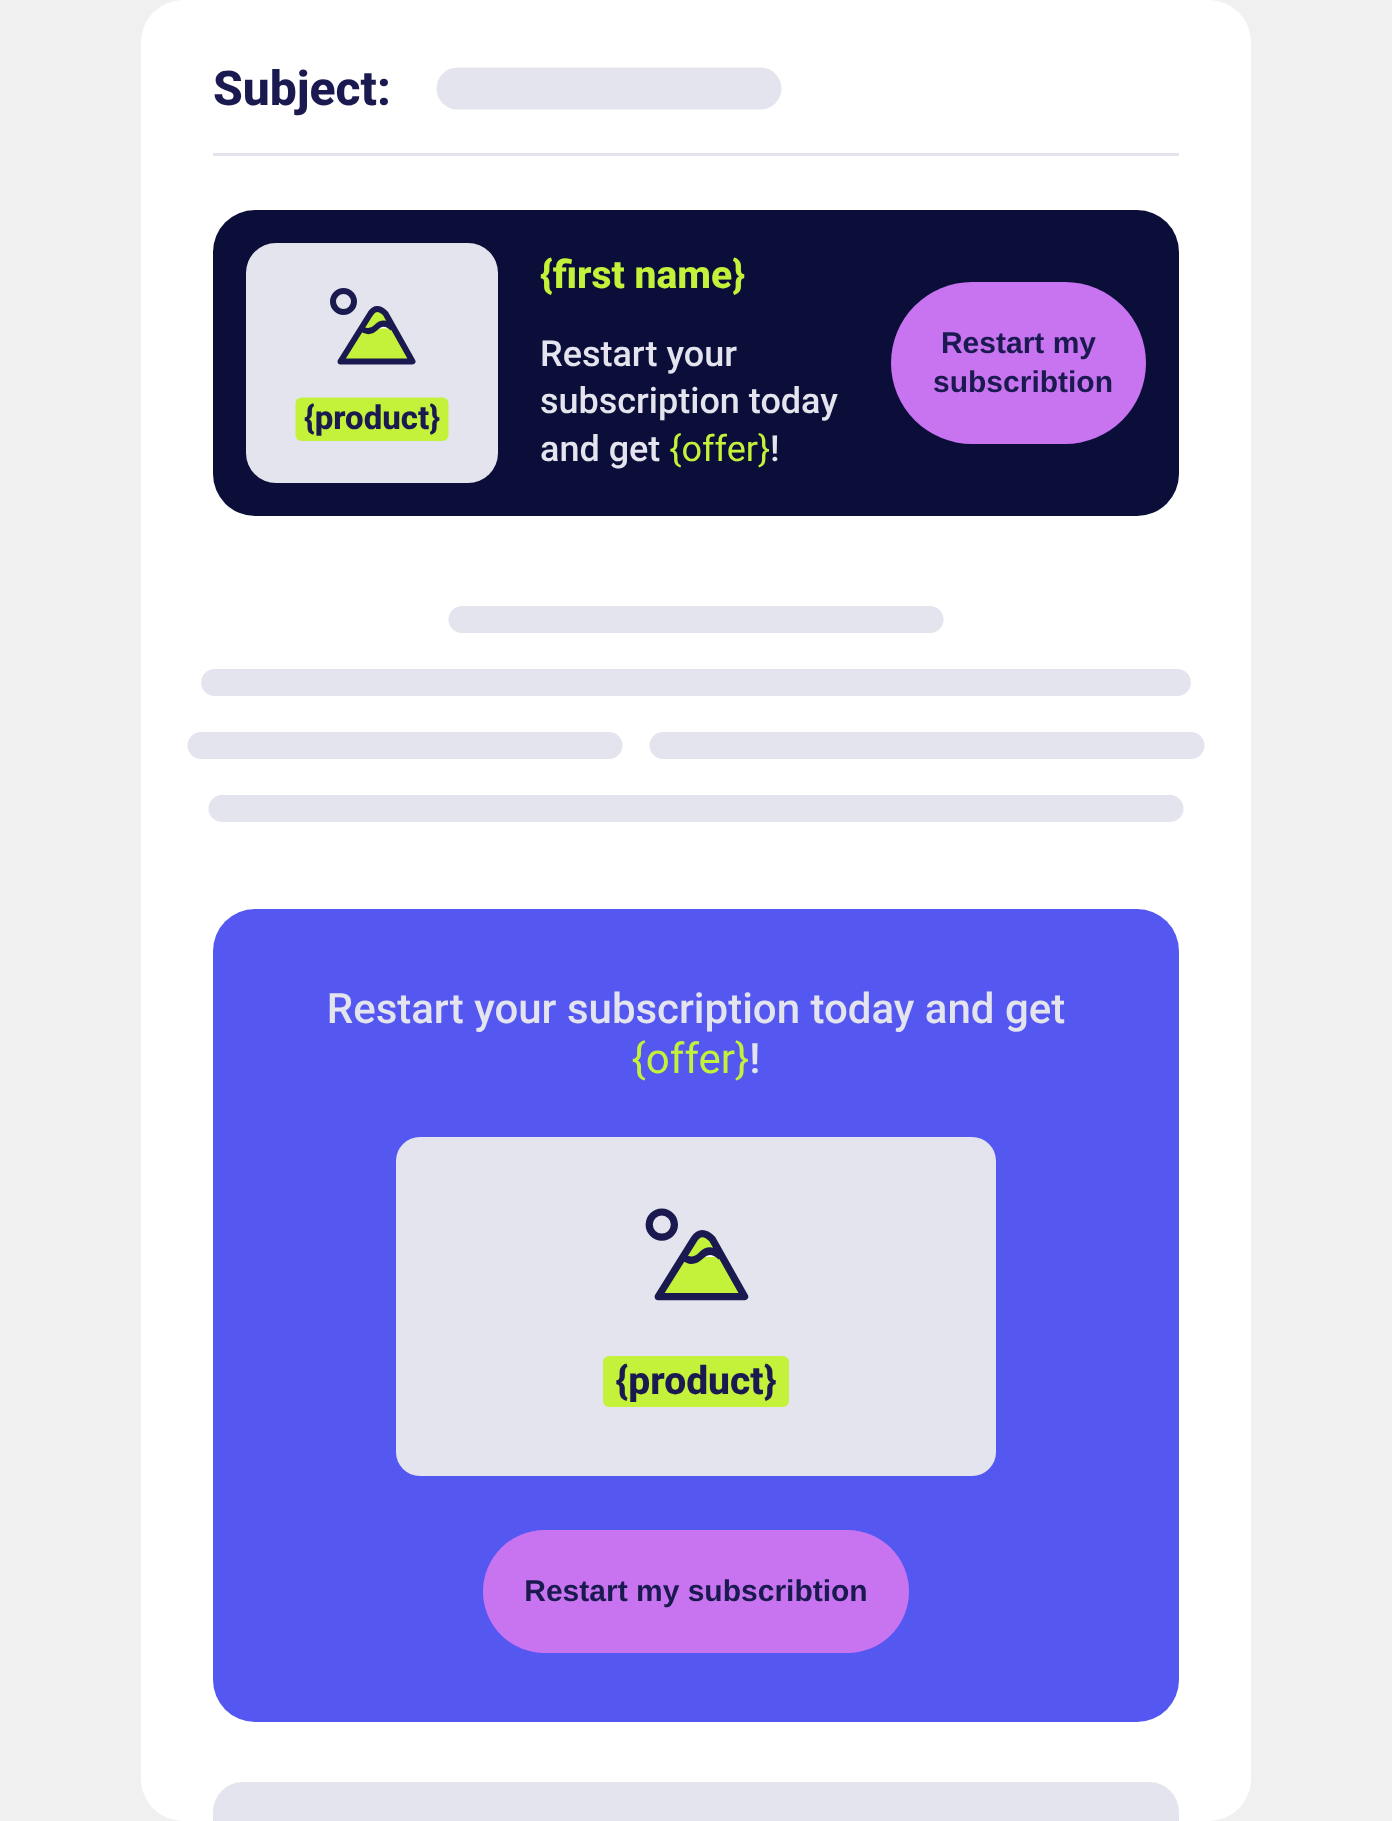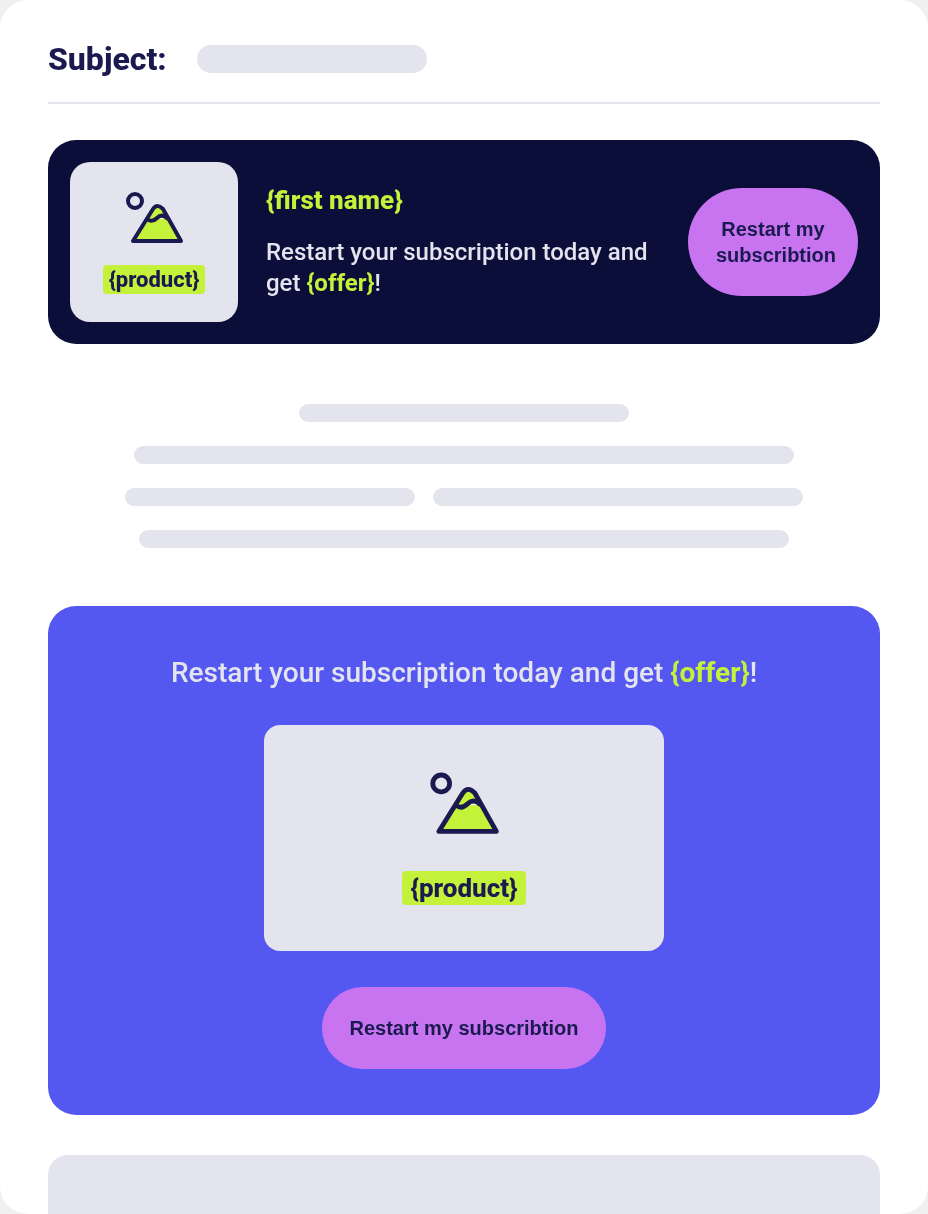--- a/index.html
+++ b/index.html
@@ -4,21 +4,21 @@
 <style>
   * { box-sizing: border-box; margin: 0; padding: 0; }
   body {
     font-family: -apple-system, BlinkMacSystemFont, 'Segoe UI', Roboto, sans-serif;
     background: #f0f0f0;
     display: flex;
     justify-content: center;
     padding: 0;
   }
   .page {
-    width: 928px;
+    width: 740px;
     height: 1214px;
     background: #ffffff;
     border-radius: 28px;
     padding: 40px 48px;
     overflow: hidden;
   }
   .subject-row {
     display: flex;
     align-items: center;
     gap: 30px;
@@ -96,21 +96,21 @@
     font-size: 26px;
   }
   .hero-body {
     color: #e4e4ee;
     font-size: 24px;
     font-weight: 500;
     line-height: 1.3;
   }
   .offer-tag {
     color: #c4f23a;
-    font-weight: 700;
+    font-weight: 400;
   }
   .restart-btn {
     background: #c874f0;
     color: #1a1a50;
     border: none;
     border-radius: 999px;
     padding: 28px 28px;
     font-size: 20px;
     font-weight: 800;
     text-align: center;

